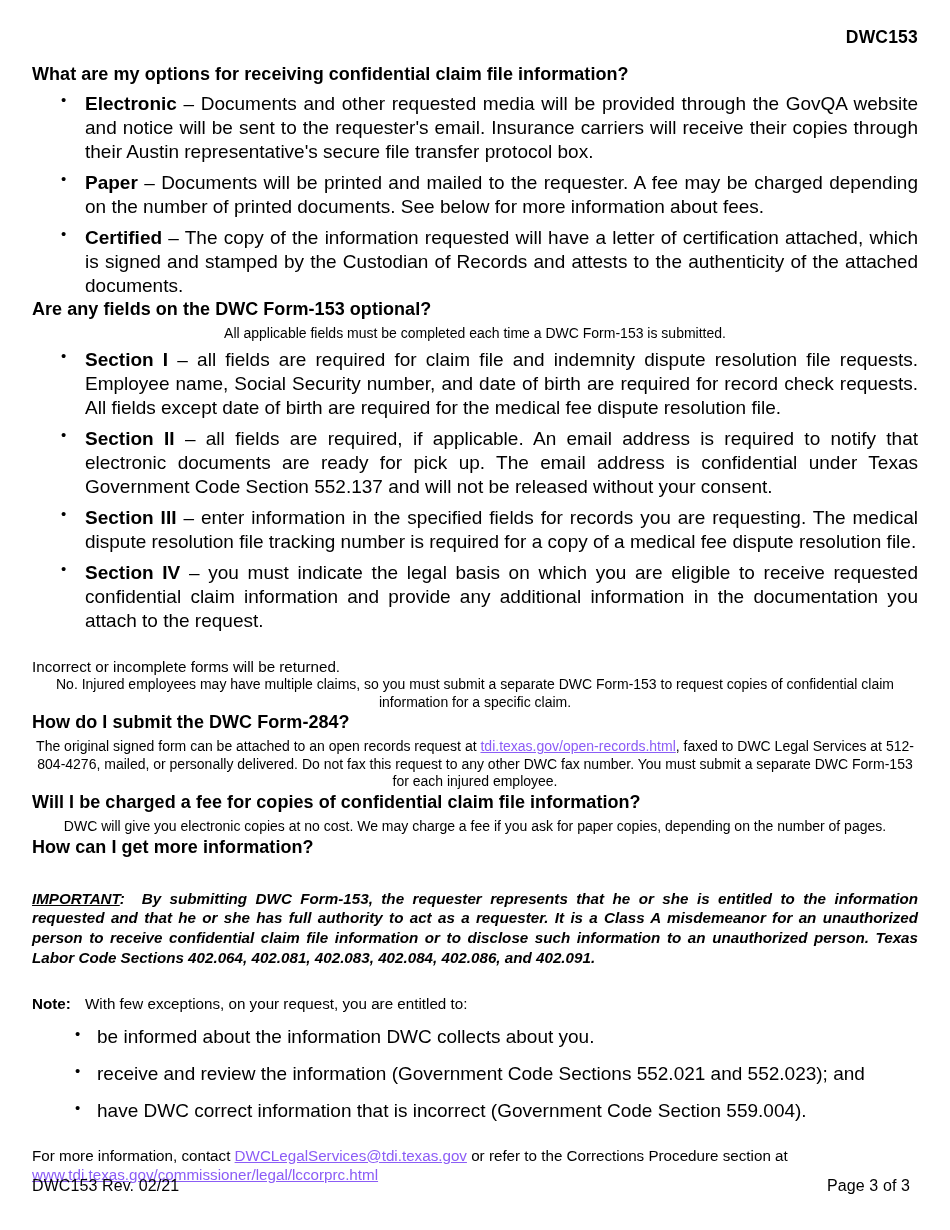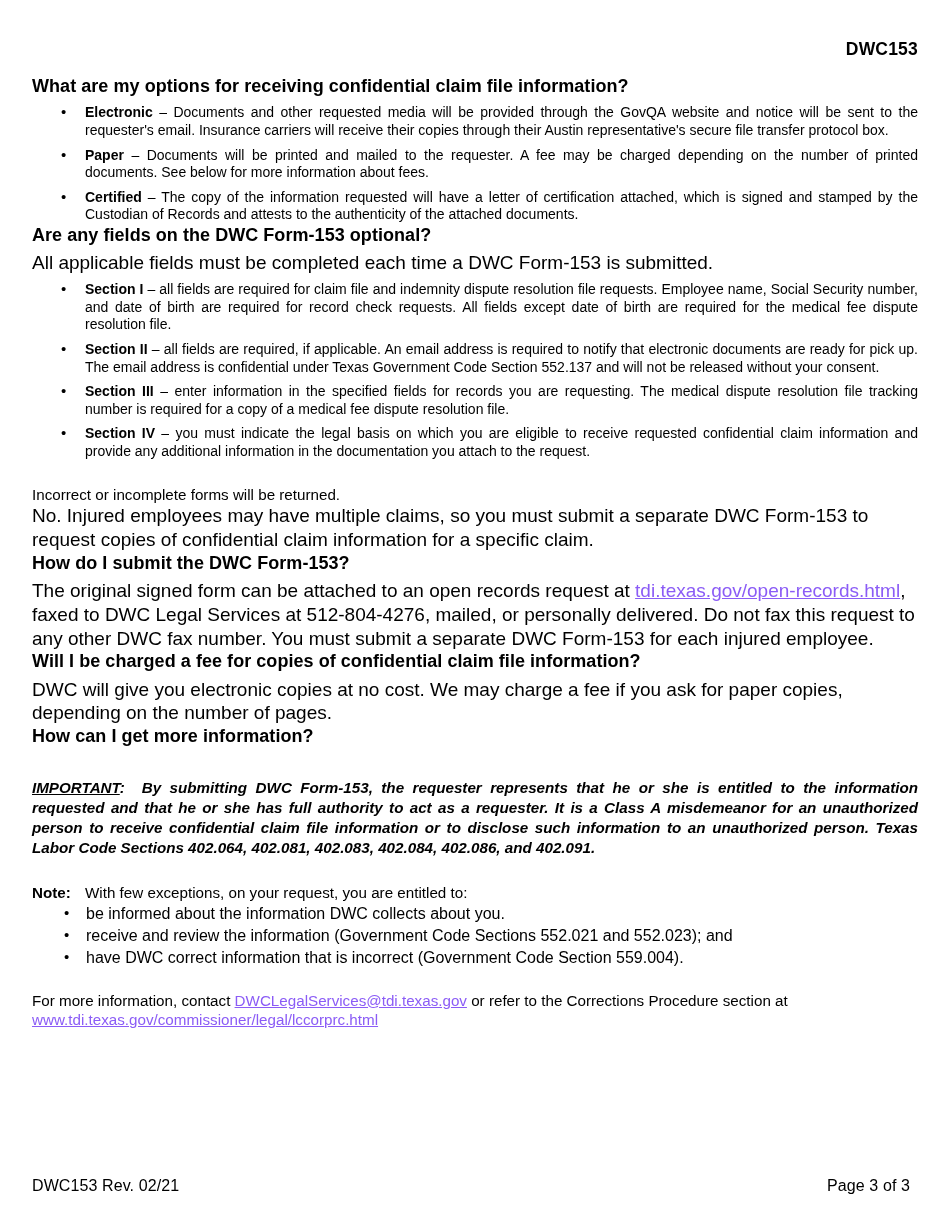--- a/index.html
+++ b/index.html
@@ -29,51 +29,51 @@
     width: 886px;
   }
 
   
   .form-id {
     text-align: right;
     font-size: 17.5px;
     font-weight: bold;
     letter-spacing: 0.2px;
     line-height: 1.1;
-    margin: 12px 0 16px 0;
+    margin: 0 0 16px 0;
   }
 
   
   h2.q {
     font-size: 18px;
     font-weight: bold;
     line-height: 1.28;
     margin: 0 0 4px 0;
     letter-spacing: 0.05px;
   }
   .gap-before-q { margin-top: 22px; }
   .gap-before-q-lg { margin-top: 26px; }
 
   p.body {
-    font-size: 19px;
-    line-height: 1.26;
-    margin: 0;
-    text-align: left;
+    font-size: 14px;
+    line-height: 1.26;
+    margin: 0;
+    text-align: center;
   }
 
   
   ul.bullets {
     list-style: none;
     margin: 6px 0 0 0;
     padding: 0;
   }
   ul.bullets > li {
     position: relative;
     padding-left: 53px;
-    font-size: 14px;
+    font-size: 19px;
     line-height: 1.26;
     text-align: justify;
     text-justify: inter-word;
     margin-bottom: 7px;
   }
   ul.bullets > li:last-child { margin-bottom: 0; }
   ul.bullets > li::before {
     content: "\2022";
     position: absolute;
     left: 29px;
@@ -85,24 +85,24 @@
 
   
   ul.note-list {
     list-style: none;
     margin: 0;
     padding: 0;
   }
   ul.note-list > li {
     position: relative;
     padding-left: 53px;
-    font-size: 16px;
+    font-size: 19px;
     line-height: 1.30;
     text-align: left;
-    margin: 1px;
+    margin: 12px;
   }
   ul.note-list > li::before {
     content: "\2022";
     position: absolute;
     left: 31px;
     top: -1px;
     font-size: 15px;
   }
 
   
@@ -188,21 +188,21 @@
       <li><b>Section I</b><span> – </span><span>all fields are required for claim file and indemnity dispute resolution file requests. Employee name, Social Security number, and date of birth are required for record check requests. All fields except date of birth are required for the medical fee dispute resolution file.</span></li>
       <li><b>Section II</b><span> – </span><span>all fields are required, if applicable. An email address is required to notify that electronic documents are ready for pick up. The email address is confidential under Texas Government Code Section 552.137 and will not be released without your consent.</span></li>
       <li><b>Section III</b><span> – </span><span>enter information in the specified fields for records you are requesting. The medical dispute resolution file tracking number is required for a copy of a medical fee dispute resolution file.</span></li>
       <li><b>Section IV</b><span> – </span><span>you must indicate the legal basis on which you are eligible to receive requested confidential claim information and provide any additional information in the documentation you attach to the request.</span></li>
     </ul>
 
     <span class="underlined-line">Incorrect or incomplete forms will be returned.</span>
 
     <p class="body">No. Injured employees may have multiple claims, so you must submit a separate DWC Form-153 to request copies of confidential claim information for a specific claim.</p>
 
-    <h2 class="q gap-before-q-lg">How do I submit the DWC Form-153?</h2>
+    <h2 class="q gap-before-q-lg">How do I submit the DWC Form-284?</h2>
     <p class="body"><span>The original signed form can be attached to an open records request at </span><a class="link" href="#">tdi.texas.gov/open-records.html</a><span>, faxed to DWC Legal Services at 512-804-4276, mailed, or personally delivered. Do not fax this request to any other DWC fax number. You must submit a separate DWC Form-153 for each injured employee.</span></p>
 
     <h2 class="q gap-before-q-lg">Will I be charged a fee for copies of confidential claim file information?</h2>
     <p class="body">DWC will give you electronic copies at no cost. We may charge a fee if you ask for paper copies, depending on the number of pages.</p>
 
     <h2 class="q gap-before-q-lg">How can I get more information?</h2>
 
     <p class="important"><span class="imp-label">IMPORTANT</span><span>:</span>&nbsp; <span>By submitting DWC Form-153, the requester represents that he or she is entitled to the information requested and that he or she has full authority to act as a requester. It is a Class A misdemeanor for an unauthorized person to receive confidential claim file information or to disclose such information to an unauthorized person. Texas Labor Code Sections 402.064, 402.081, 402.083, 402.084, 402.086, and 402.091.</span></p>
 
     <div class="note-block">

